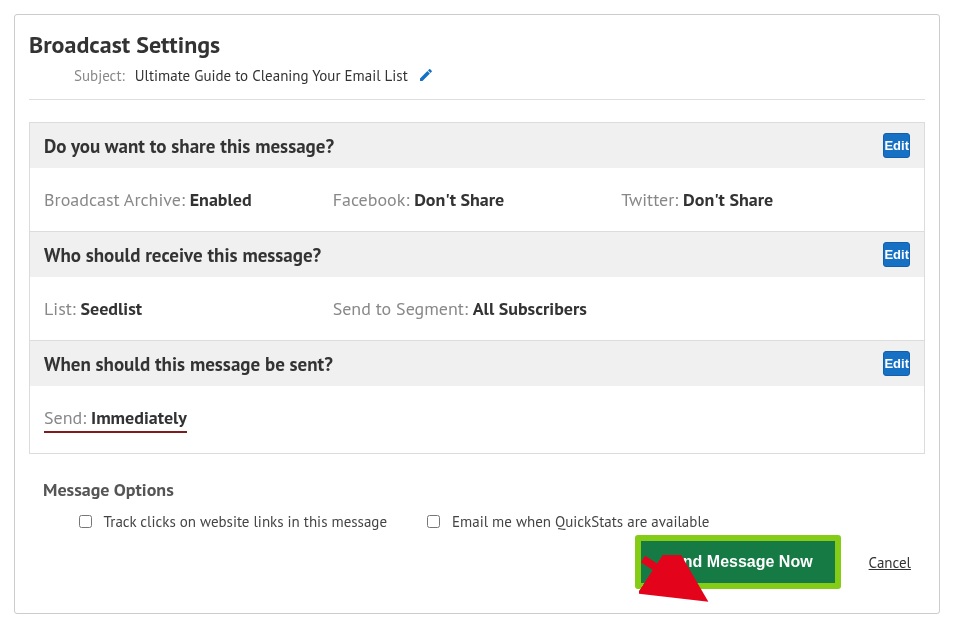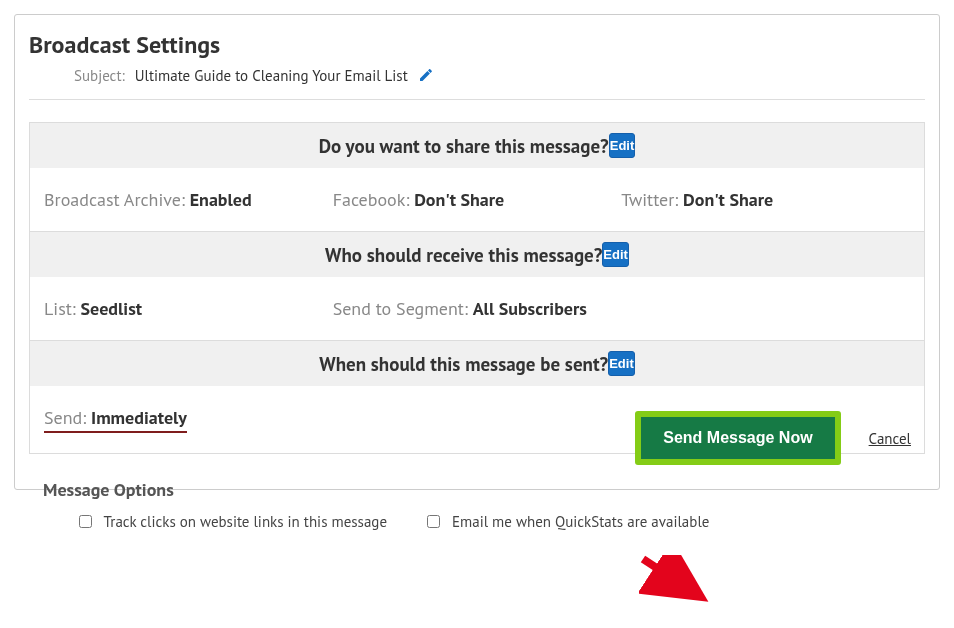--- a/index.html
+++ b/index.html
@@ -9,21 +9,21 @@
     color: #333;
     width: 954px;
     height: 628px;
     overflow: hidden;
   }
   .panel {
     position: absolute;
     left: 14px;
     top: 14px;
     width: 926px;
-    height: 476px;
+    height: 600px;
     border: 1px solid #ccc;
     border-radius: 3px;
     padding: 14px 14px 18px 14px;
   }
   .page-title {
     font-size: 24px;
     font-weight: 700;
     color: #333;
     margin-bottom: 6px;
     font-family: "PT Sans", "Segoe UI", Arial, sans-serif;
@@ -56,21 +56,21 @@
   .card {
     border: 1px solid #dcdcdc;
     margin-bottom: 0;
   }
   .card + .card { border-top: none; }
   .card-header {
     background: #f0f0f0;
     padding: 10px 14px;
     display: flex;
     align-items: center;
-    justify-content: center;
+    justify-content: space-between;
   }
   .card-header h2 {
     font-size: 19px;
     font-weight: 700;
     color: #333;
   }
   .btn-edit {
     background: #1670c4;
     color: #fff;
     border: 1px solid #145fab;

